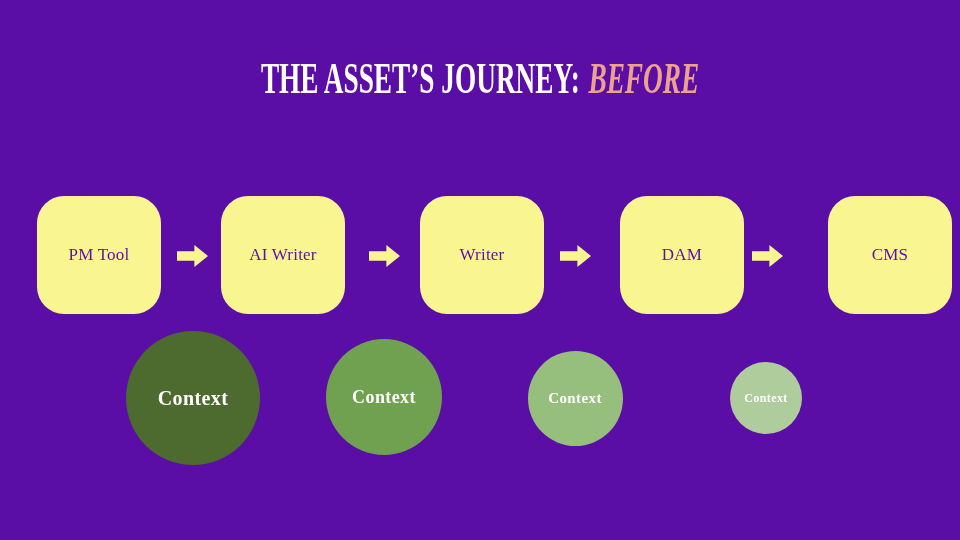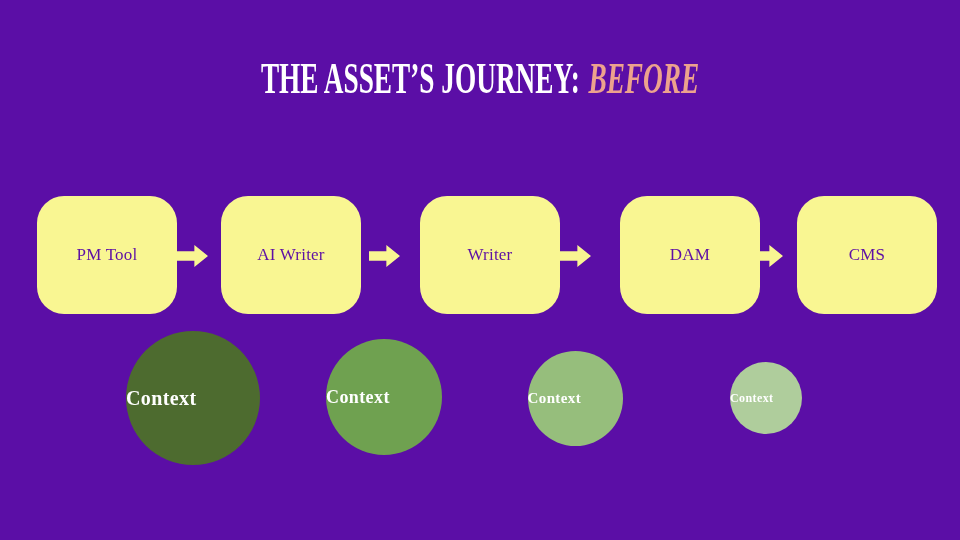--- a/index.html
+++ b/index.html
@@ -35,21 +35,21 @@
   .title .hl{
     font-style:italic;
     color:var(--accent);
     margin-left:14px;
   }
 
   
   .box{
     position:absolute;
     top:196px;
-    width:140px;height:118px;
+    width:124px;height:118px;
     background:var(--box);
     border-radius:27px;
     display:flex;align-items:center;justify-content:center;
   }
   .box span{
     color:var(--box-text);
     font-size:17px;
     font-weight:500;
     letter-spacing:0.2px;
   }
@@ -60,21 +60,21 @@
     top:245px;
     width:31px;height:22px;
     background:var(--box);
     clip-path:polygon(0% 28%, 56% 28%, 56% 0%, 100% 50%, 56% 100%, 56% 72%, 0% 72%);
   }
 
   
   .circle{
     position:absolute;
     border-radius:50%;
-    display:flex;align-items:center;justify-content:flex-start;
+    display:flex;align-items:center;justify-content:center;
   }
   .circle span{
     color:#FFFFFF;
     font-weight:700;
     letter-spacing:0.4px;
   }
 </style>
 </head>
 <body>
 
@@ -96,21 +96,21 @@
     <div class="box" style="left:420px">
         <span>Writer</span>
       </div>
     <div class="arrow" style="left:560px"></div>
 
     <div class="box" style="left:620px">
         <span>DAM</span>
       </div>
     <div class="arrow" style="left:752px"></div>
 
-    <div class="box" style="left:797px">
+    <div class="box" style="left:828px">
         <span>CMS</span>
       </div>
   </div>
 
   <div>
     <div class="circle" style="width: 134px; height: 134px; left: 126px; top: 331px; background: rgb(77, 107, 47); font-size: 20px;">
         <span>Context</span>
       </div>
     <div class="circle" style="width: 116px; height: 116px; left: 326px; top: 339px; background: rgb(111, 161, 80); font-size: 18px;">
         <span>Context</span>

